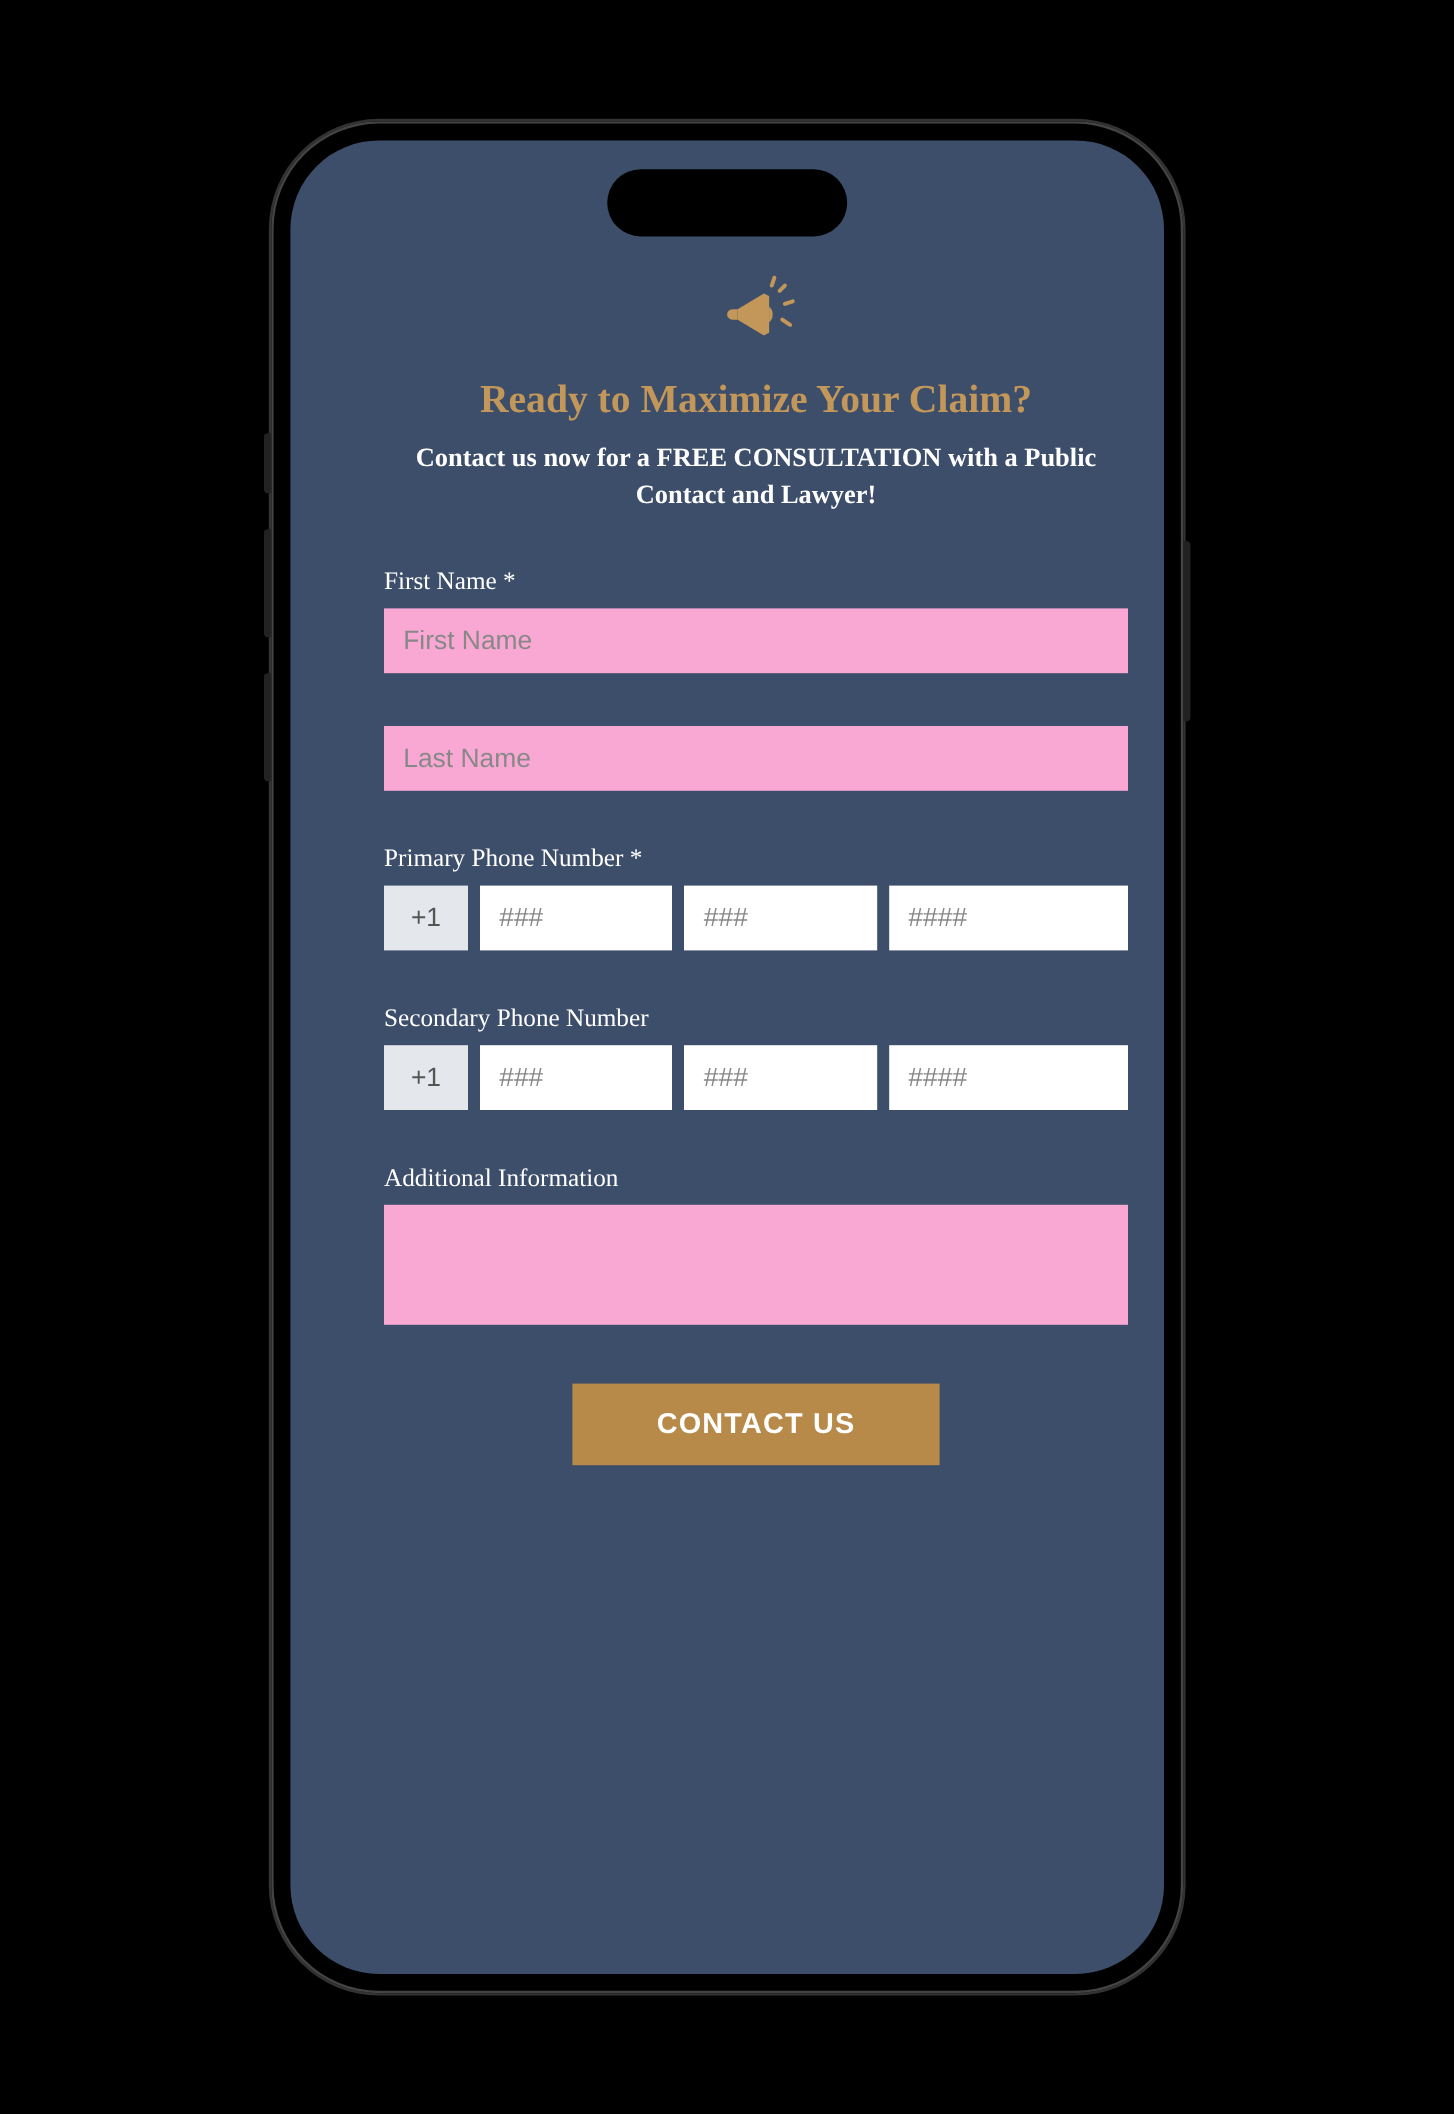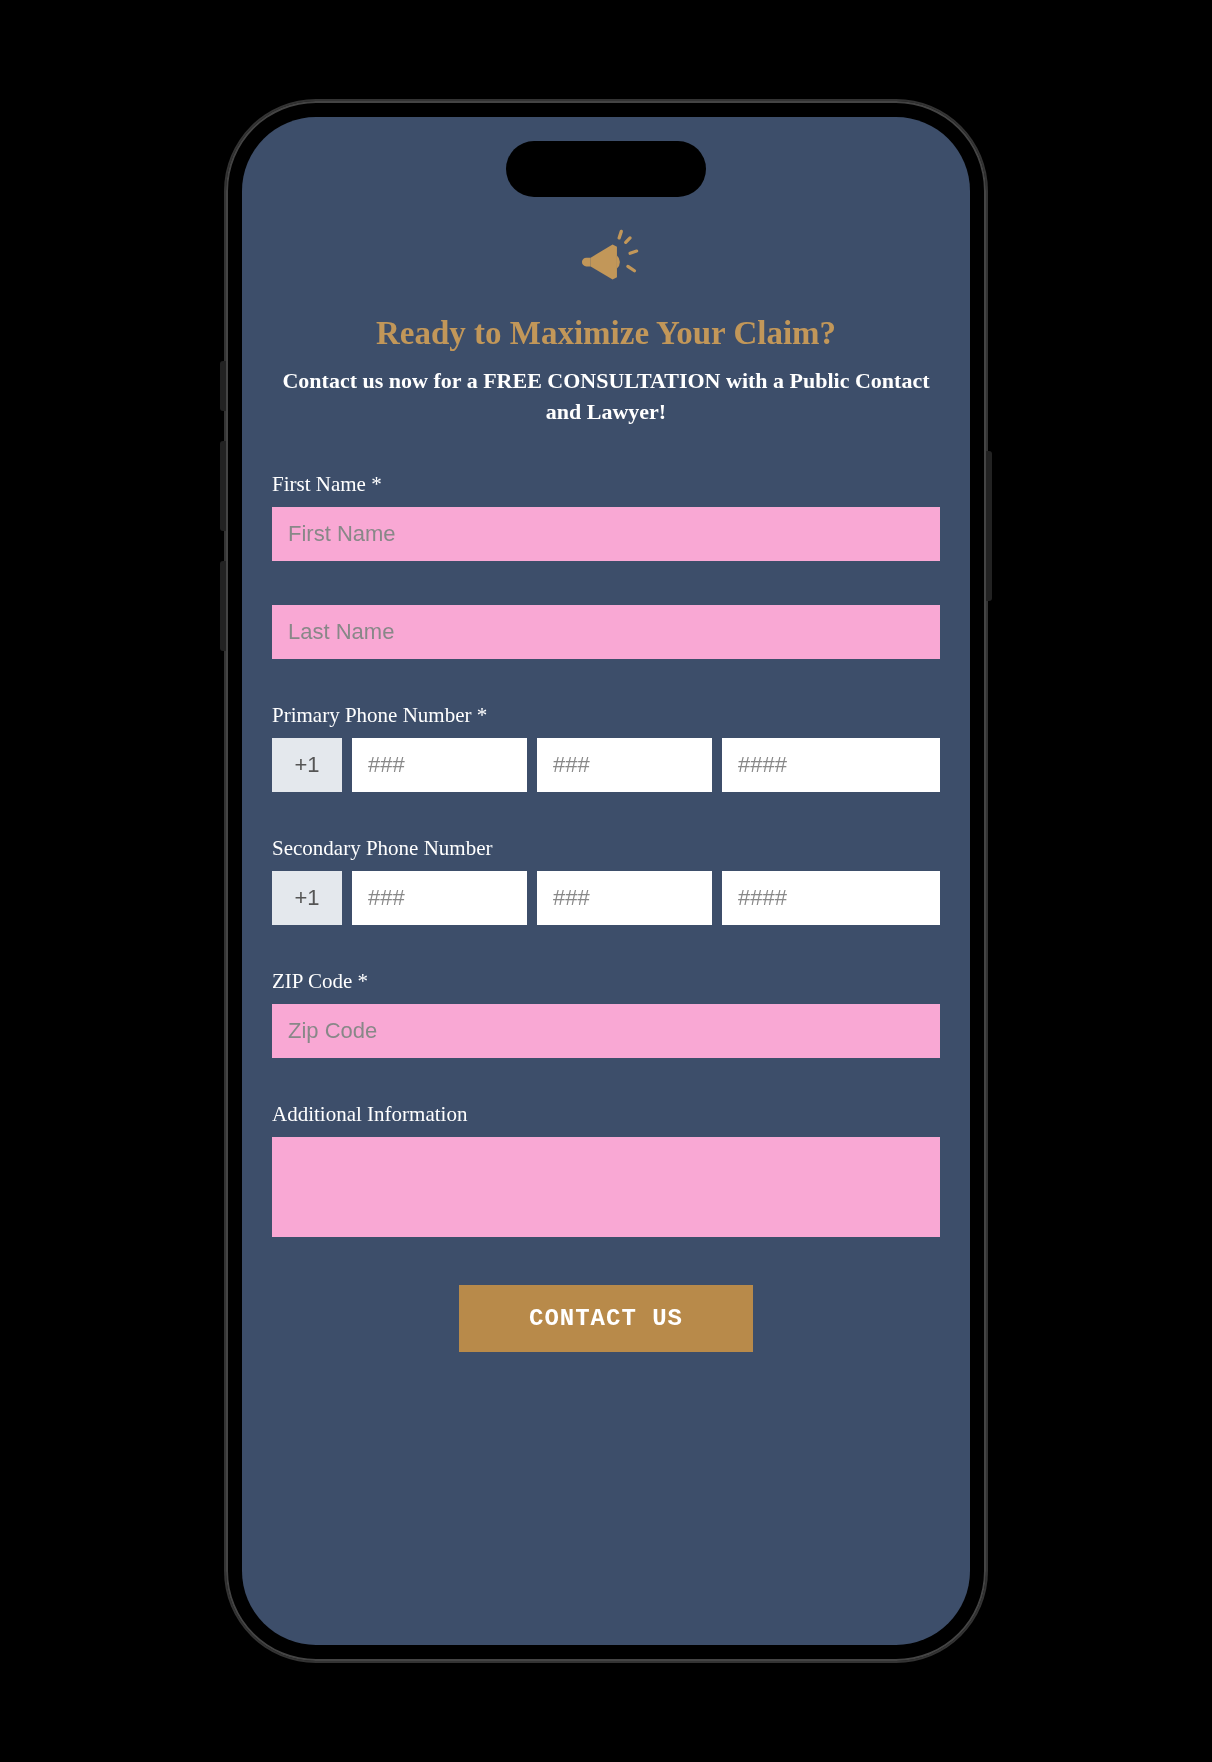--- a/index.html
+++ b/index.html
@@ -45,20 +45,21 @@
       background: #222;
       border-radius: 0 3px 3px 0;
     }
     .phone-screen {
       width: 100%;
       height: 100%;
       background: #3d4e6a;
       border-radius: 74px;
       overflow: hidden;
       position: relative;
+      padding-left: 48px;
     }
     .dynamic-island {
       position: absolute;
       top: 24px;
       left: 50%;
       transform: translateX(-50%);
       width: 200px;
       height: 56px;
       background: #000;
       border-radius: 28px;
@@ -154,21 +155,21 @@
       justify-content: center;
       margin-top: 40px;
     }
     .submit-btn {
       background: #b88a4a;
       color: #fff;
       border: none;
       padding: 20px 70px;
       font-size: 24px;
       font-weight: bold;
-      font-family: Liberation Mono, monospace;
+      font-family: Liberation Sans, sans-serif;
       letter-spacing: 1px;
       cursor: pointer;
     }
   </style>
 </head>
 <body>
 
 <div class="phone-frame">
   <div class="phone-buttons-left">
     <div class="phone-button-side btn-mute"></div>
@@ -219,24 +220,20 @@
       <div class="form-group">
         <label class="form-label">Secondary Phone Number</label>
         <div class="phone-row">
           <div class="phone-prefix">+1</div>
           <input class="phone-part" type="text" placeholder="###" style="">
           <input class="phone-part" type="text" placeholder="###" style="">
           <input class="phone-part phone-part-last" type="text" placeholder="####" style="">
         </div>
       </div>
 
-      <div class="form-group">
-        <label class="form-label">ZIP Code *</label>
-        <input class="form-input" type="text" placeholder="Zip Code" style="">
-      </div>
 
       <div class="form-group">
         <label class="form-label">Additional Information</label>
         <textarea class="form-textarea" style=""></textarea>
       </div>
 
       <div class="submit-wrap">
         <button class="submit-btn">CONTACT US</button>
       </div>
 

